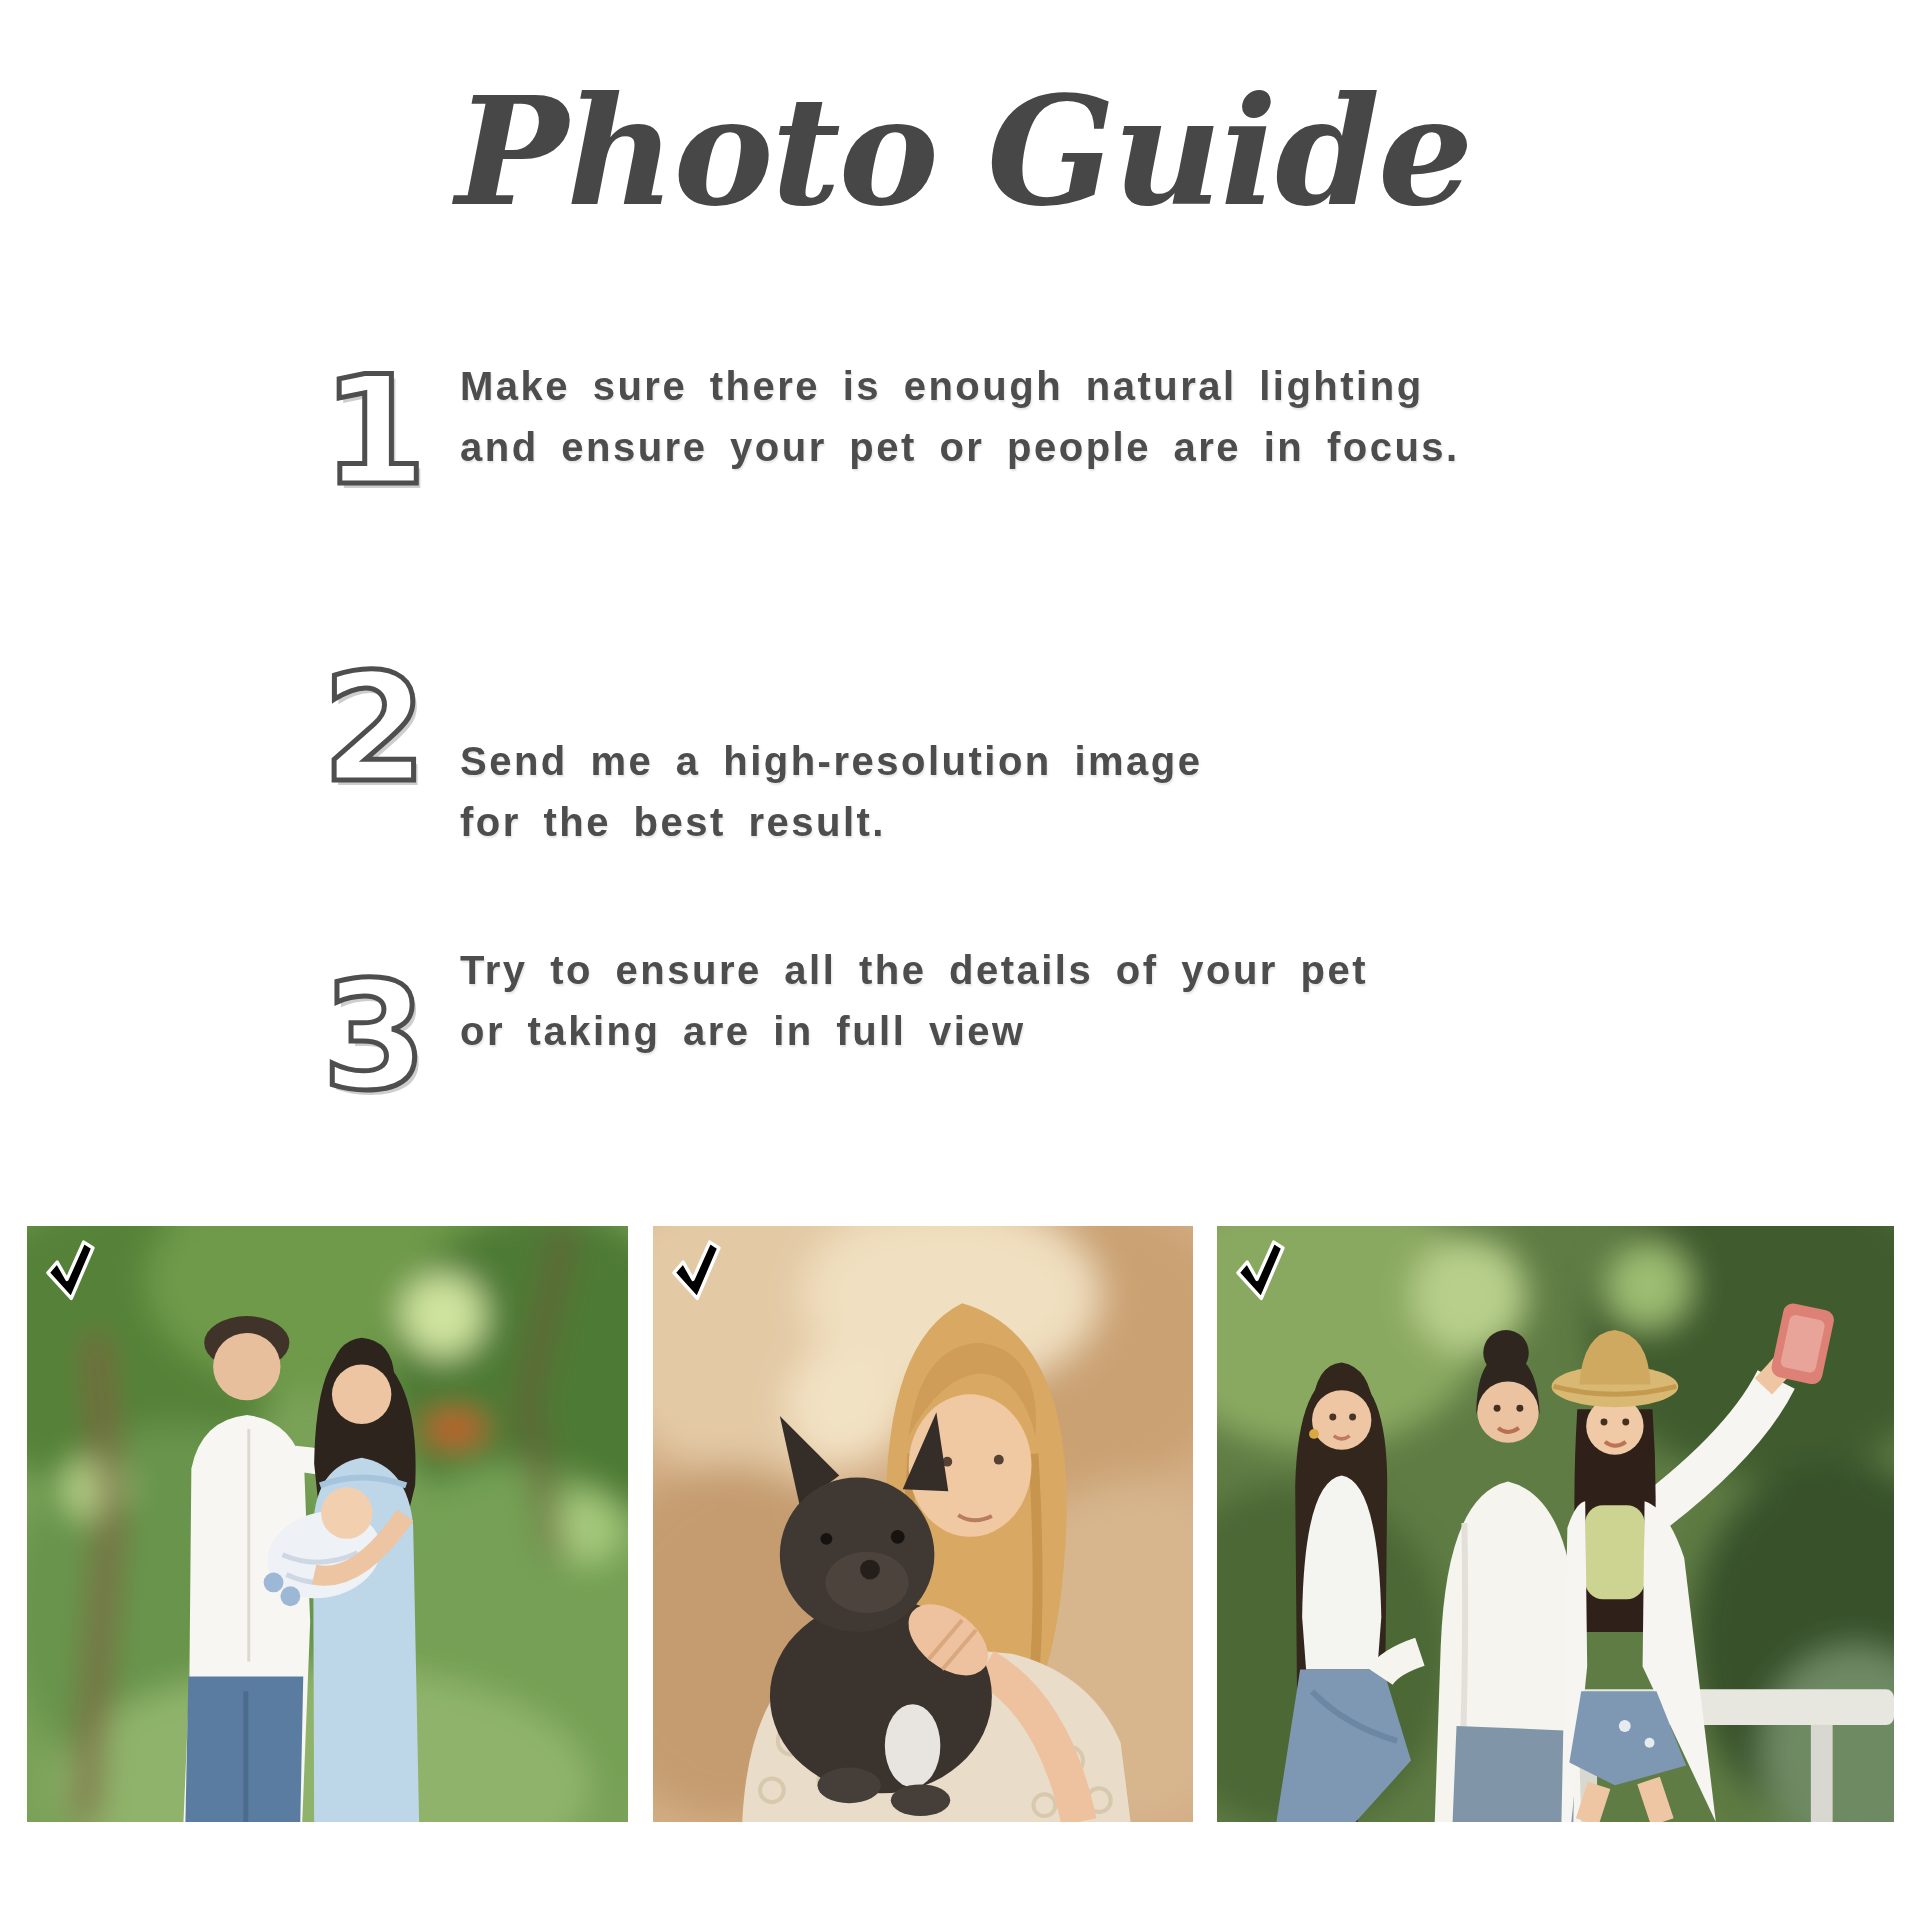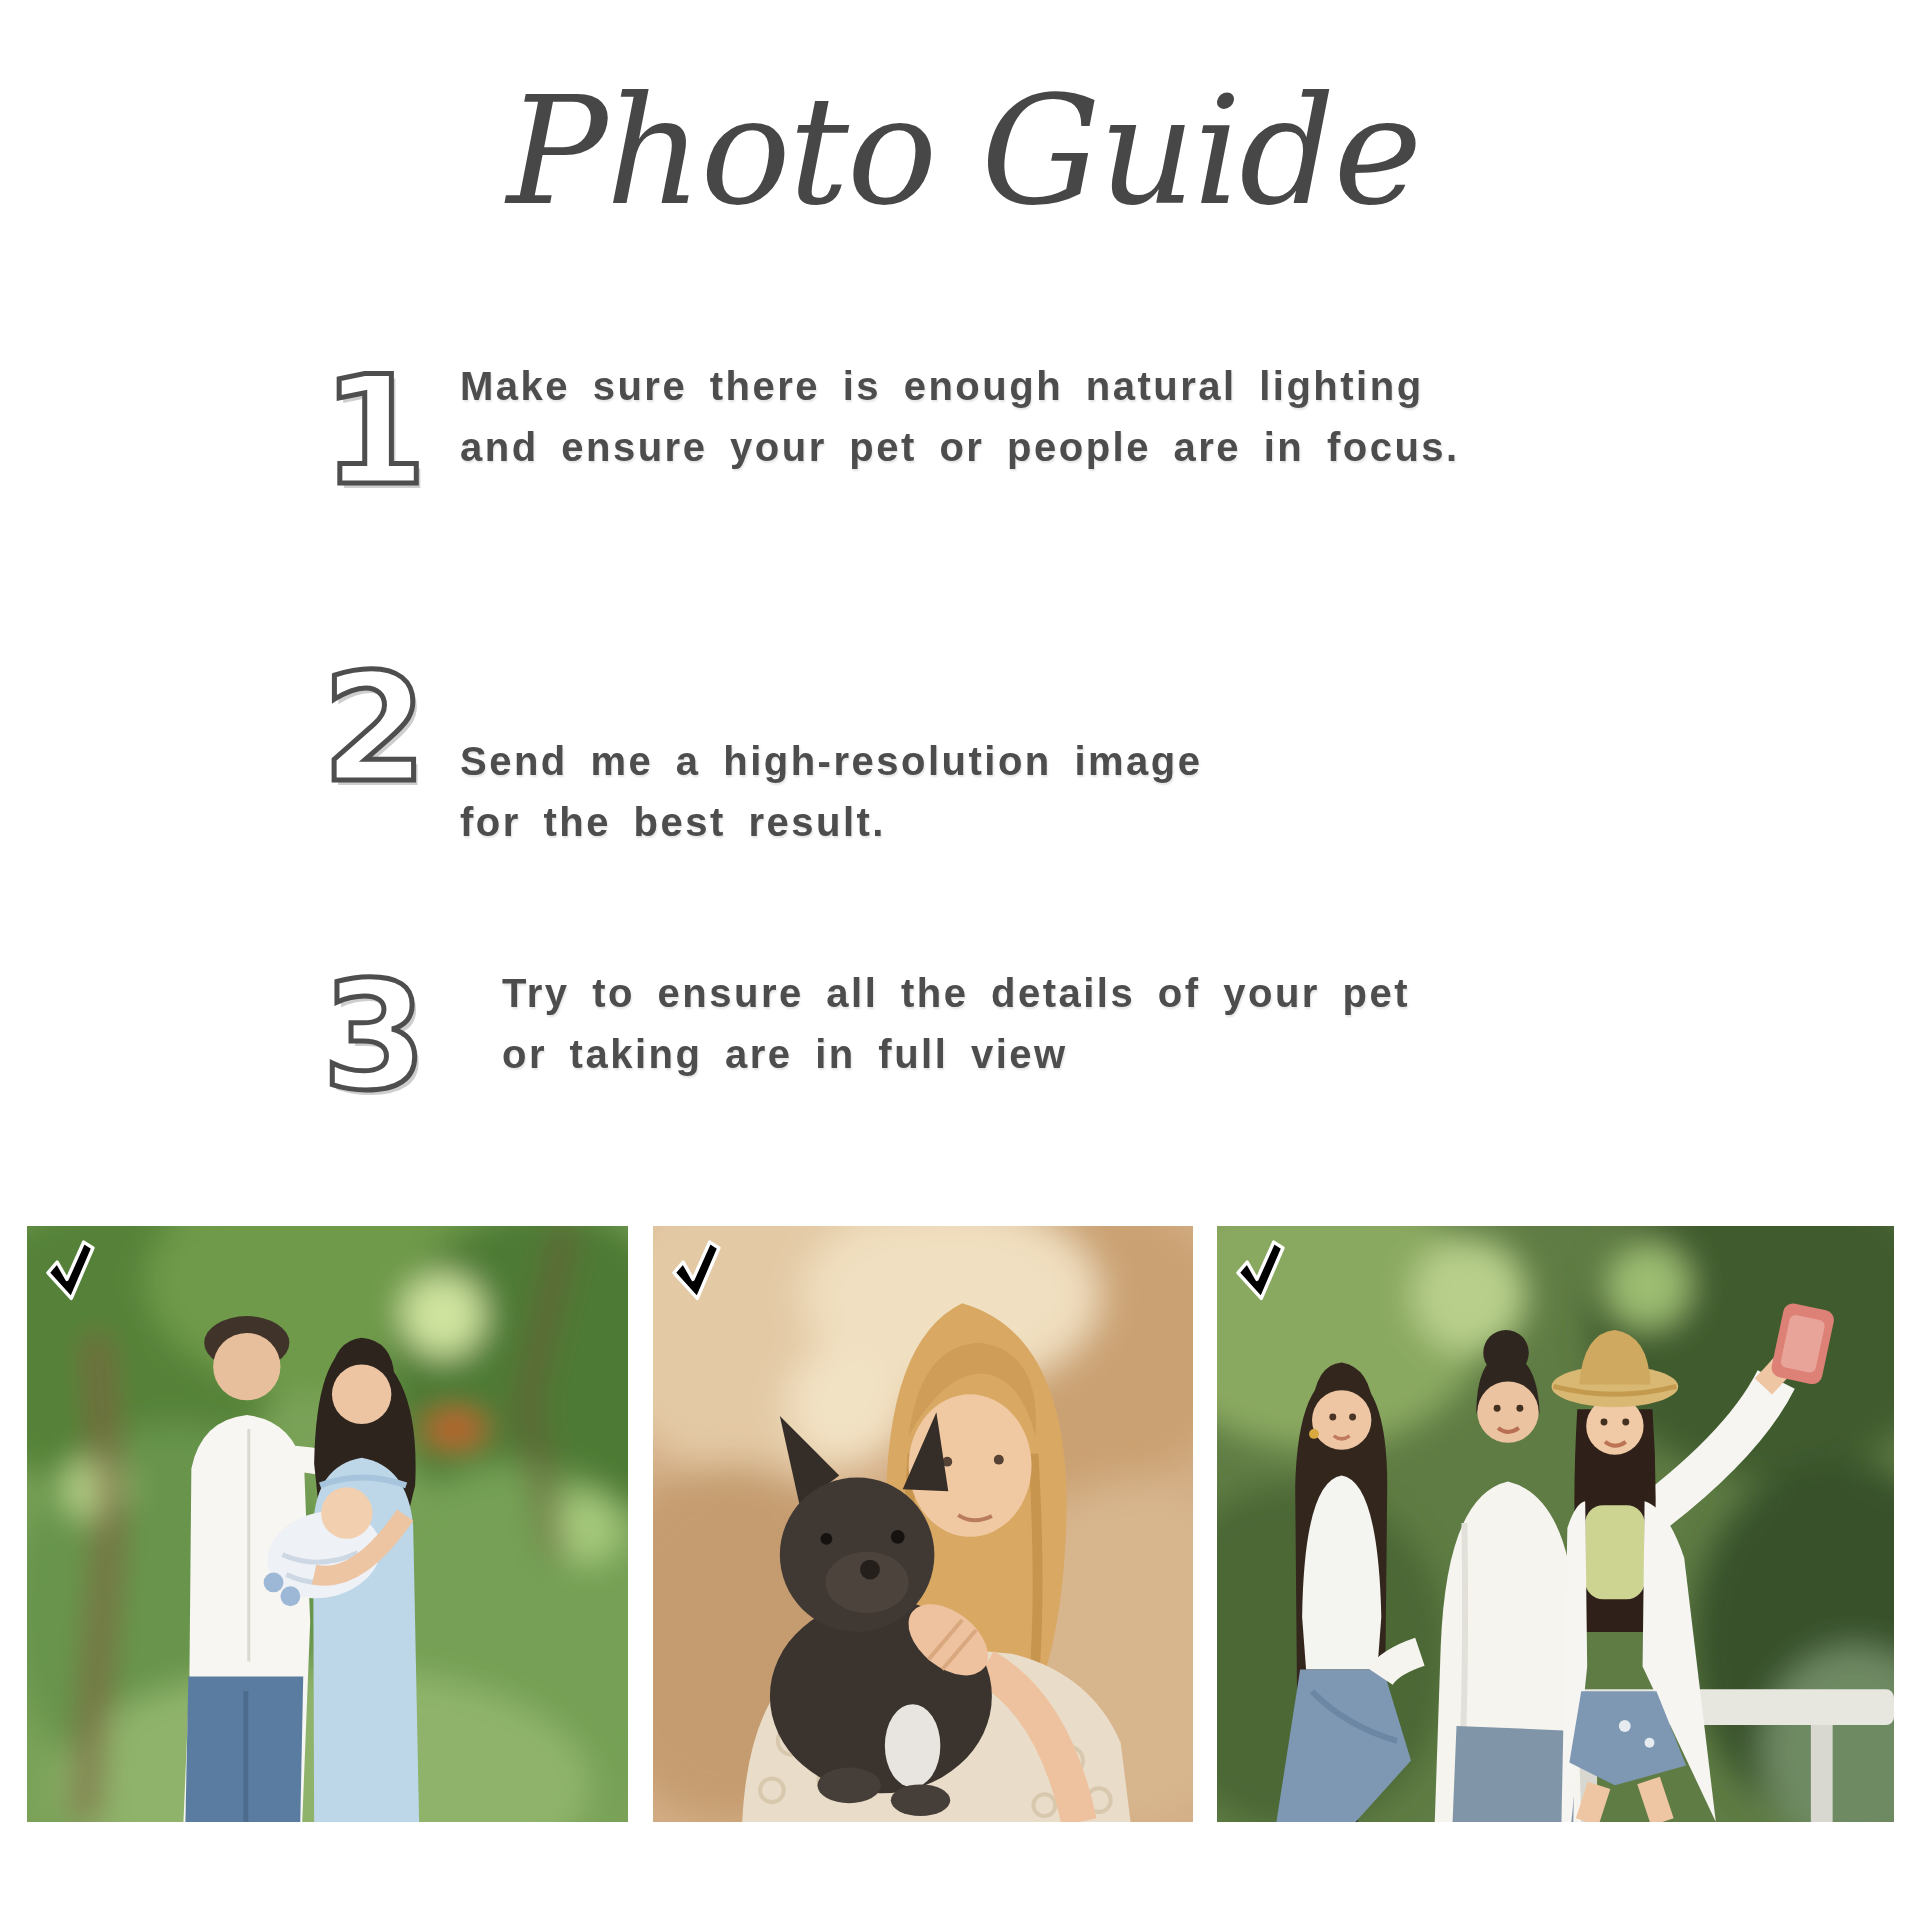--- a/index.html
+++ b/index.html
@@ -2,21 +2,21 @@
 <html><head>
 <meta charset="utf-8">
 <style>
   html,body{margin:0;padding:0;background:#ffffff;}
   .page{
     position:relative;width:1927px;height:1927px;background:#ffffff;
     font-family:"Liberation Sans",sans-serif;overflow:hidden;
   }
   .title{
     position:absolute;top:57px;left:0;width:1927px;text-align:center;
-    font-family:"DejaVu Serif",serif;font-style:italic;font-weight:400;
+    font-family:"DejaVu Serif",serif;font-style:italic;font-weight:700;
     font-size:150px;line-height:188px;color:#474747;letter-spacing:-2px;
   }
   .step{position:absolute;left:0;width:1927px;}
   .step-number{
     position:absolute;left:315px;width:119px;text-align:center;
     font-family:"DejaVu Sans",sans-serif;font-weight:700;
     font-size:150px;line-height:127px;color:#ffffff;
     -webkit-text-stroke:5px #4e4e4e;
     text-shadow:4px 5px 0 rgba(78,78,78,0.28);
   }
@@ -53,21 +53,21 @@
   <div class="step">
     <div class="step-number" style="top:665px;">2</div>
     <div class="step-text" style="top:683px;margin-top:48px;">
       <div>Send me a high-resolution image</div>
       <div>for the best result.</div>
     </div>
   </div>
 
   <div class="step">
     <div class="step-number" style="top:973px;">3</div>
-    <div class="step-text" style="top:963px;margin-left:42px;">
+    <div class="step-text" style="top:940px;">
       <div>Try to ensure all the details of your pet</div>
       <div>or taking are in full view</div>
     </div>
   </div>
 
   <div class="photo" id="photo-1">
     <svg class="scene" viewBox="0 0 607 602" preserveAspectRatio="none">
       <defs>
           <filter id="b1" x="-30%" y="-30%" width="160%" height="160%">
             <feGaussianBlur stdDeviation="16"></feGaussianBlur>

